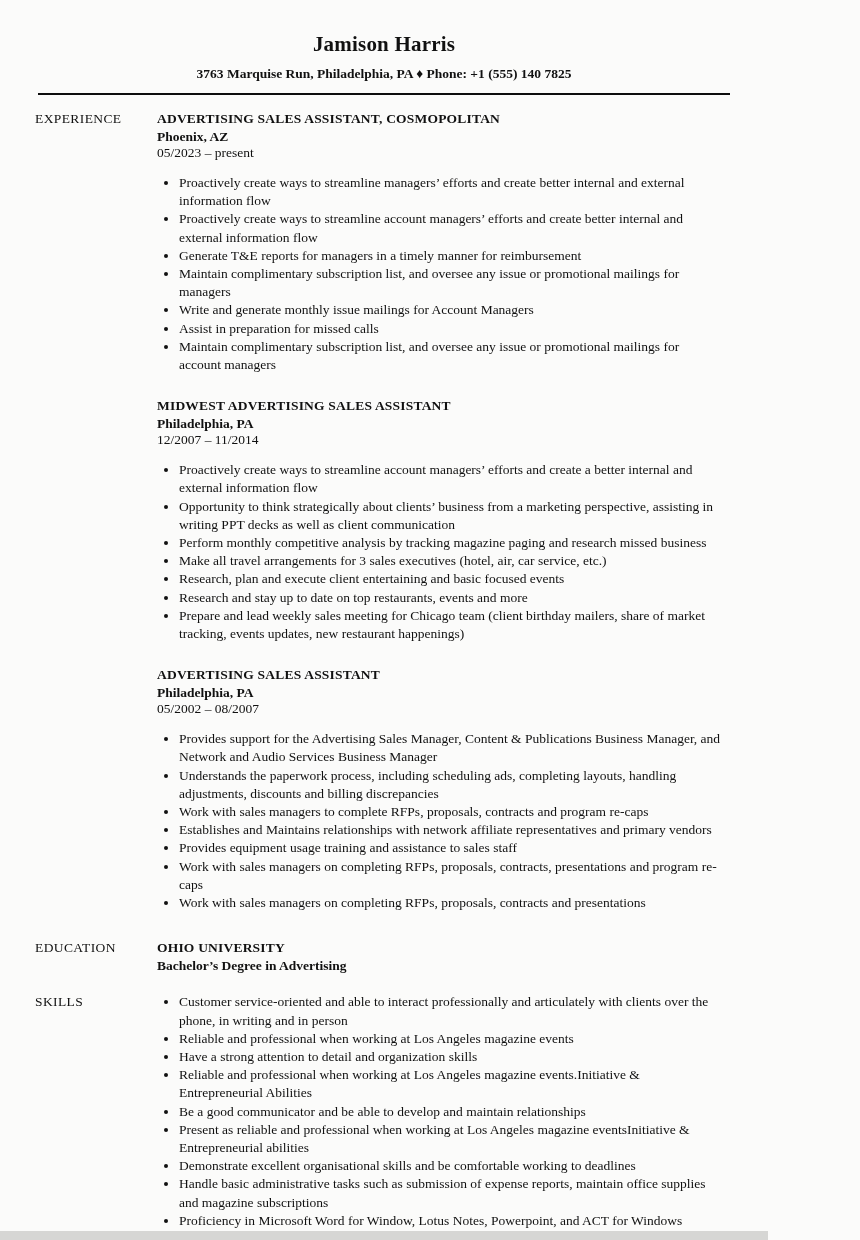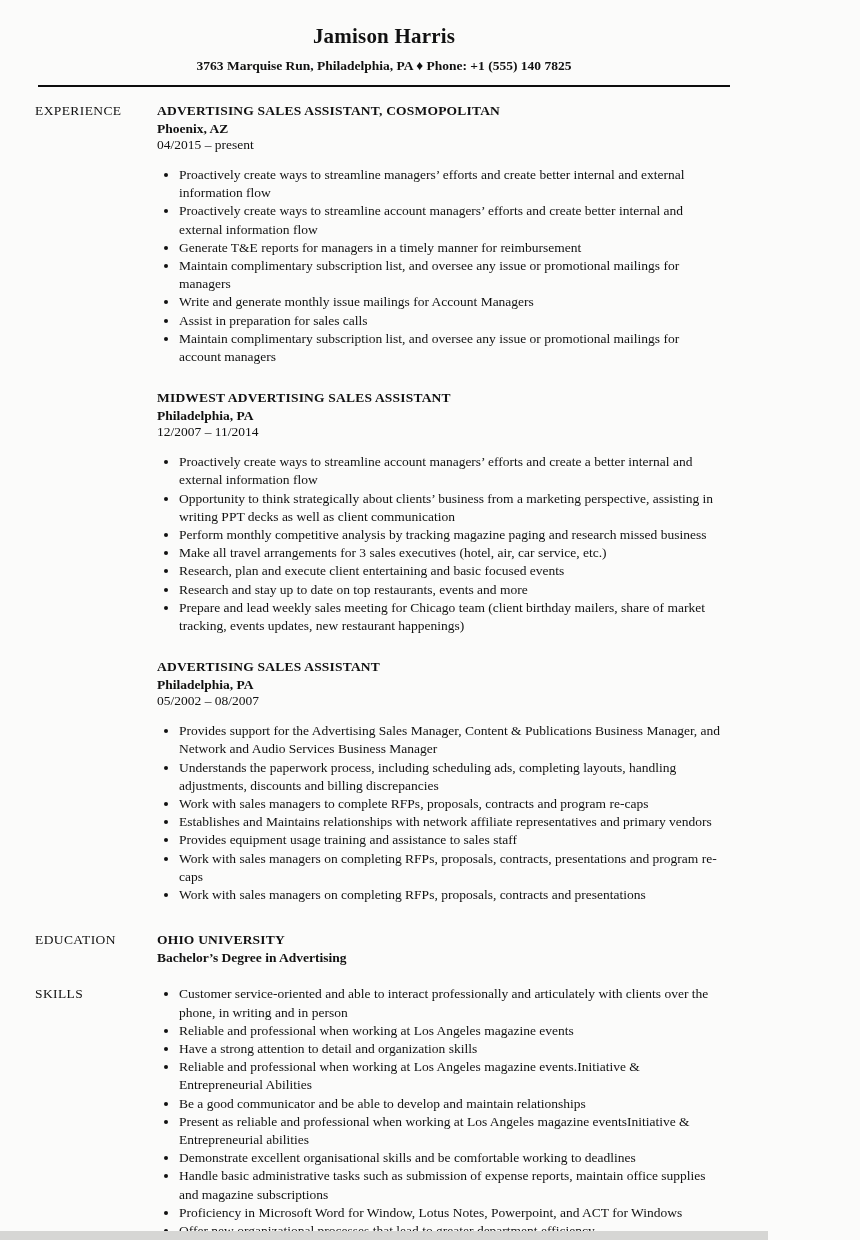--- a/index.html
+++ b/index.html
@@ -7,21 +7,21 @@
     width: 860px;
     height: 1240px;
     font-family: "Liberation Serif", "DejaVu Serif", serif;
     color: #111;
     background: #fbfbfa;
   }
   .page {
     position: relative;
     width: 768px;
     height: 1240px;
-    padding-top: 24px;
+    padding-top: 32px;
     overflow: hidden;
   }
   
   .name {
     text-align: center;
     font-size: 21px;
     font-weight: bold;
     letter-spacing: 0.2px;
   }
   .contact {
@@ -111,28 +111,28 @@
     <div class="contact">3763 Marquise Run, Philadelphia, PA ♦ Phone: +1 (555) 140 7825</div>
     <div class="rule"></div>
   </header>
 
   <section class="row experience">
     <div class="label">EXPERIENCE</div>
     <div class="content" id="experience-content">
         <div class="job">
           <div class="job-title">ADVERTISING SALES ASSISTANT, COSMOPOLITAN</div>
           <div class="job-location">Phoenix, AZ</div>
-          <div class="job-dates">04/2015 – present</div>
+          <div class="job-dates">05/2023 – present</div>
           <ul class="bullets">
             <li class="bullet">Proactively create ways to streamline managers’ efforts and create better internal and external information flow</li>
             <li class="bullet">Proactively create ways to streamline account managers’ efforts and create better internal and external information flow</li>
             <li class="bullet">Generate T&amp;E reports for managers in a timely manner for reimbursement</li>
             <li class="bullet">Maintain complimentary subscription list, and oversee any issue or promotional mailings for managers</li>
             <li class="bullet">Write and generate monthly issue mailings for Account Managers</li>
-            <li class="bullet">Assist in preparation for sales calls</li>
+            <li class="bullet">Assist in preparation for missed calls</li>
             <li class="bullet">Maintain complimentary subscription list, and oversee any issue or promotional mailings for account managers</li>
           </ul>
         </div>
         <div class="job">
           <div class="job-title">MIDWEST ADVERTISING SALES ASSISTANT</div>
           <div class="job-location">Philadelphia, PA</div>
           <div class="job-dates">12/2007 – 11/2014</div>
           <ul class="bullets">
             <li class="bullet">Proactively create ways to streamline account managers’ efforts and create a better internal and external information flow</li>
             <li class="bullet">Opportunity to think strategically about clients’ business from a marketing perspective, assisting in writing PPT decks as well as client communication</li>

